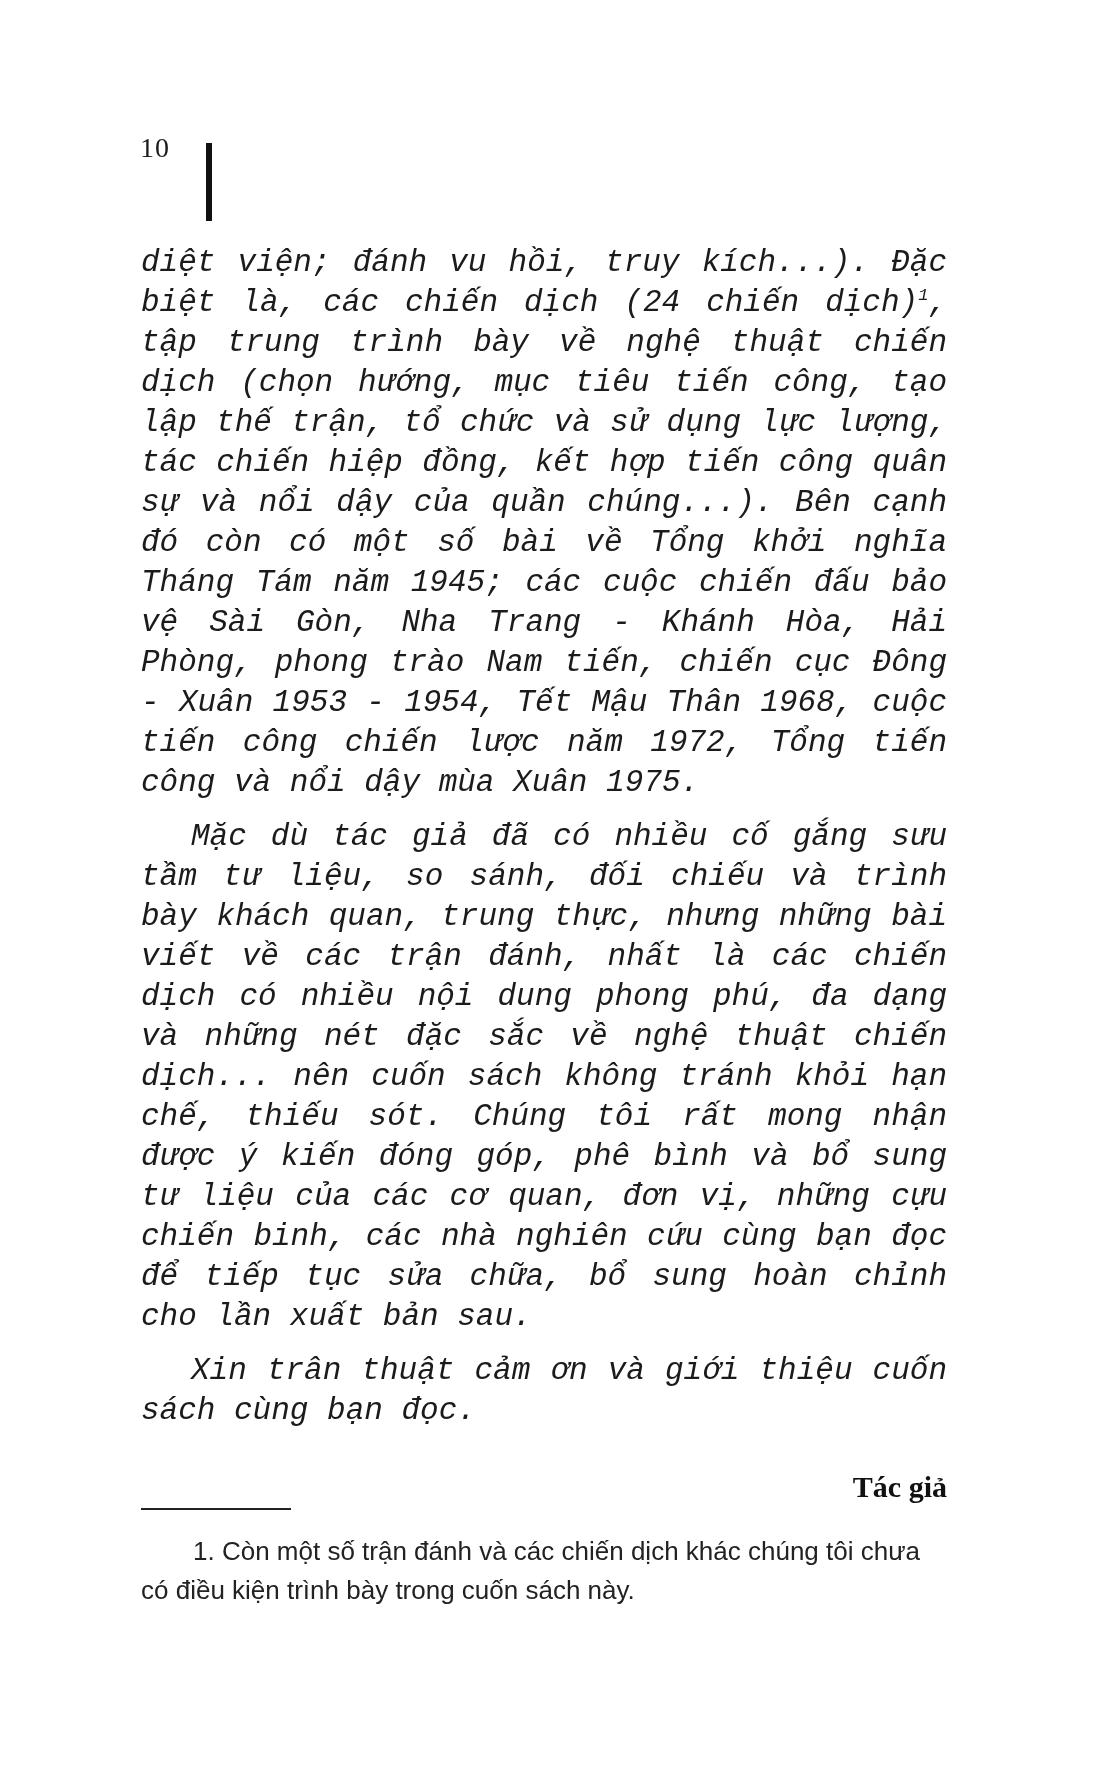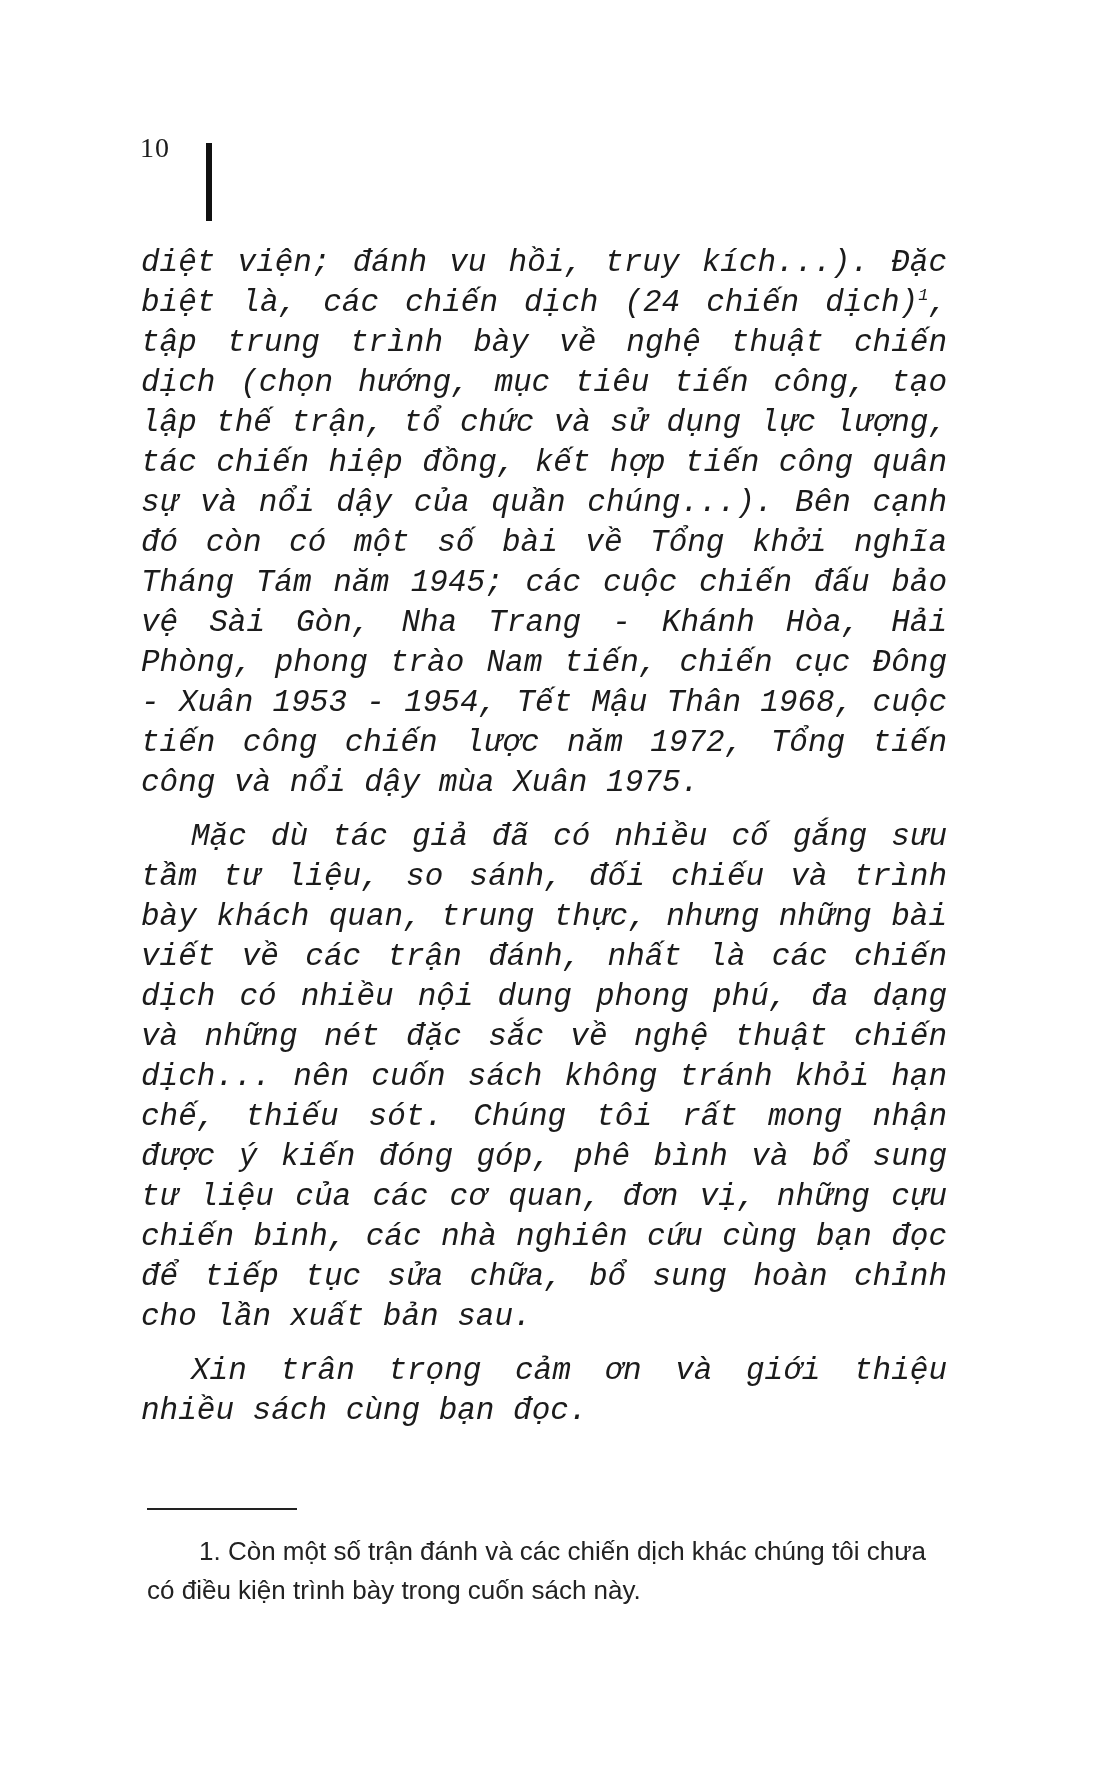--- a/index.html
+++ b/index.html
@@ -66,21 +66,20 @@
     font-size: 30px;
     font-family: "Liberation Serif", "DejaVu Serif", serif;
     color: #111111;
   }
   
   .footnote-area {
     position: absolute;
     left: 141px;
     top: 1508px;
     width: 810px;
-    margin-left: 6px;
   }
   .footnote-rule {
     width: 150px;
     height: 0;
     border-top: 2px solid #222222;
     margin-bottom: 22px;
   }
   .footnote-text {
     font-family: "Liberation Sans", "DejaVu Sans", sans-serif;
     font-size: 26px;
@@ -99,22 +98,23 @@
   <div class="page-number">10</div>
 
   <div class="header-bar"></div>
 
   <div class="body-text">
 
     <p><span>diệt viện; đánh vu hồi, truy kích...). Đặc biệt là, các chiến dịch (24 chiến dịch)</span><sup class="footnote-ref">1</sup><span>, tập trung trình bày về nghệ thuật chiến dịch (chọn hướng, mục tiêu tiến công, tạo lập thế trận, tổ chức và sử dụng lực lượng, tác chiến hiệp đồng, kết hợp tiến công quân sự và nổi dậy của quần chúng...). Bên cạnh đó còn có một số bài về Tổng khởi nghĩa Tháng Tám năm 1945; các cuộc chiến đấu bảo vệ Sài Gòn, Nha Trang - Khánh Hòa, Hải Phòng, phong trào Nam tiến, chiến cục Đông - Xuân 1953 - 1954, Tết Mậu Thân 1968, cuộc tiến công chiến lược năm 1972, Tổng tiến công và nổi dậy mùa Xuân 1975.</span></p>
 
     <p class="indent">Mặc dù tác giả đã có nhiều cố gắng sưu tầm tư liệu, so sánh, đối chiếu và trình bày khách quan, trung thực, nhưng những bài viết về các trận đánh, nhất là các chiến dịch có nhiều nội dung phong phú, đa dạng và những nét đặc sắc về nghệ thuật chiến dịch... nên cuốn sách không tránh khỏi hạn chế, thiếu sót. Chúng tôi rất mong nhận được ý kiến đóng góp, phê bình và bổ sung tư liệu của các cơ quan, đơn vị, những cựu chiến binh, các nhà nghiên cứu cùng bạn đọc để tiếp tục sửa chữa, bổ sung hoàn chỉnh cho lần xuất bản sau.</p>
 
-    <p class="indent">Xin trân trọng cảm ơn và giới thiệu nhiều sách cùng bạn đọc.</p>
+    <p class="indent">Xin trân thuật cảm ơn và giới thiệu cuốn sách cùng bạn đọc.</p>
 
+    <div class="signature">Tác giả</div>
 
   </div>
 
   <div class="footnote-area">
     <div class="footnote-rule"></div>
     <p class="footnote-text">1. Còn một số trận đánh và các chiến dịch khác chúng tôi chưa có điều kiện trình bày trong cuốn sách này.</p>
   </div>
 
 </div>
 

